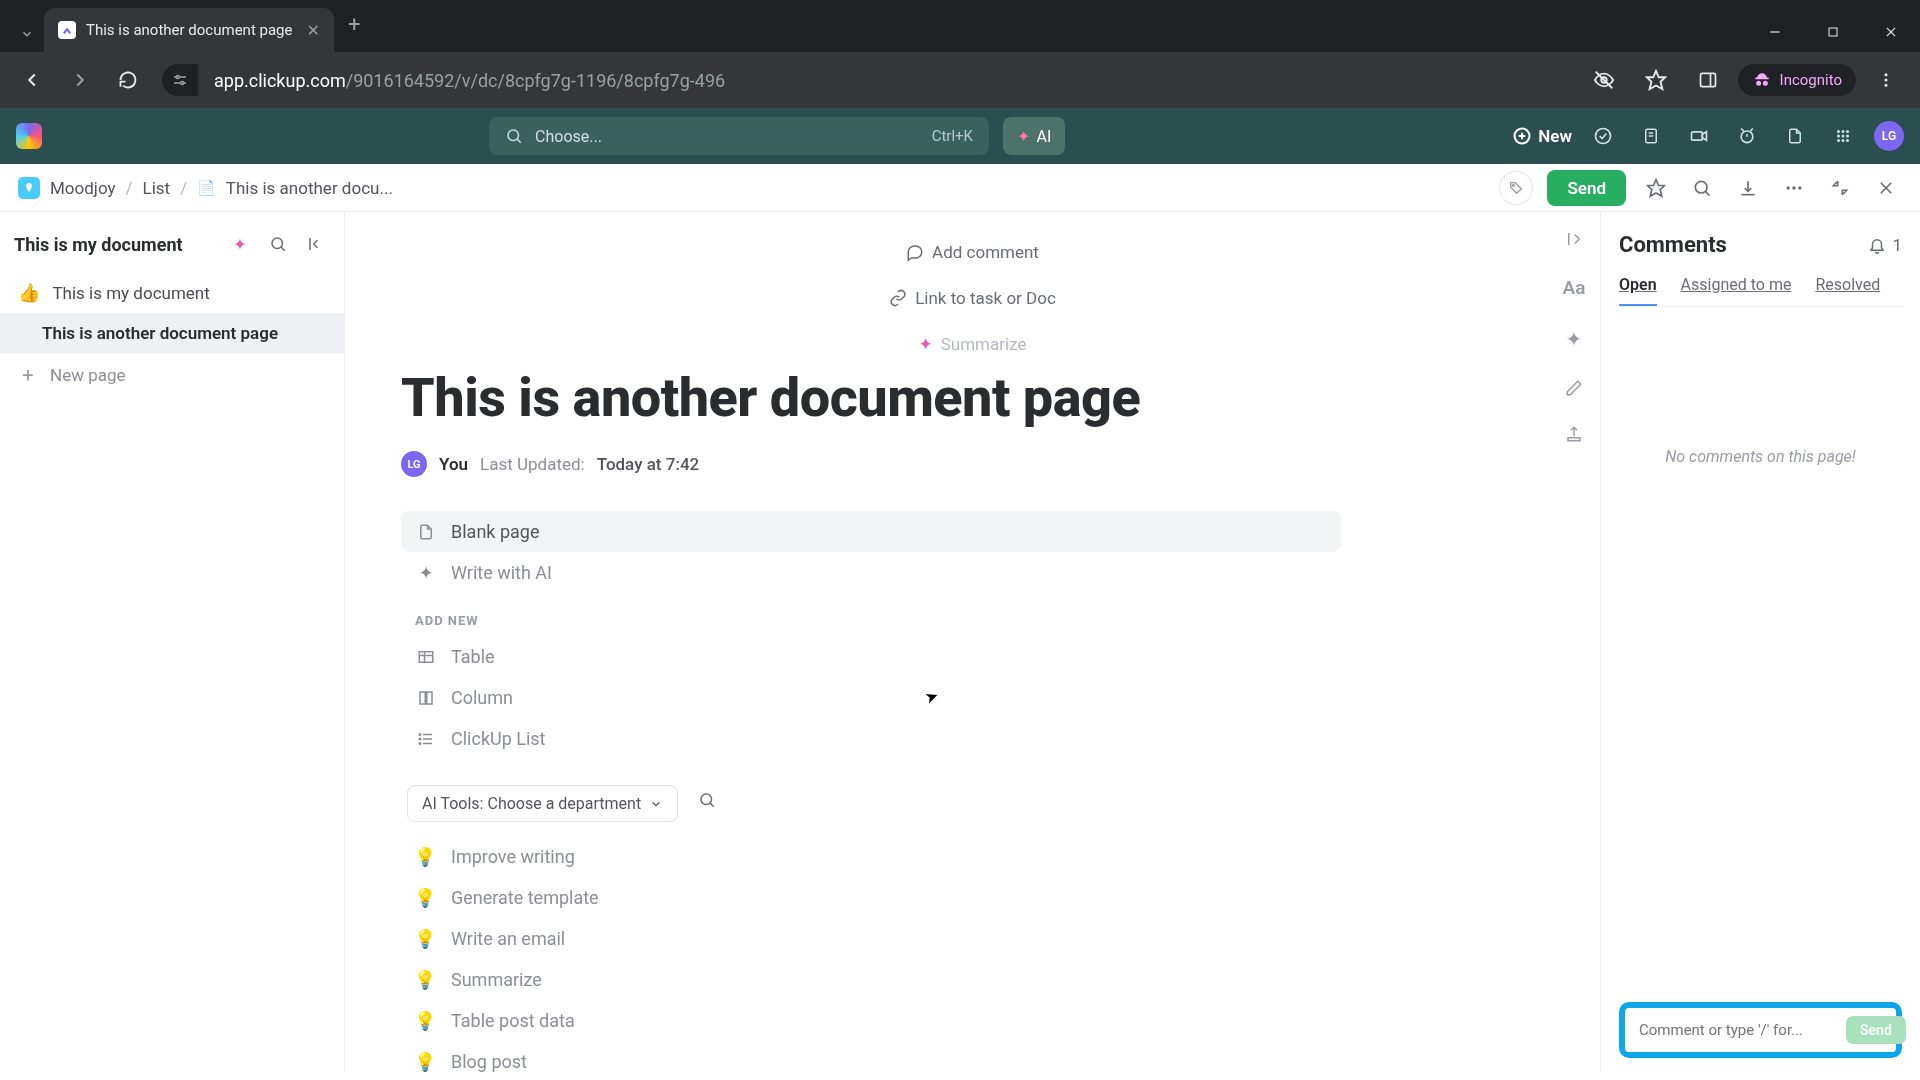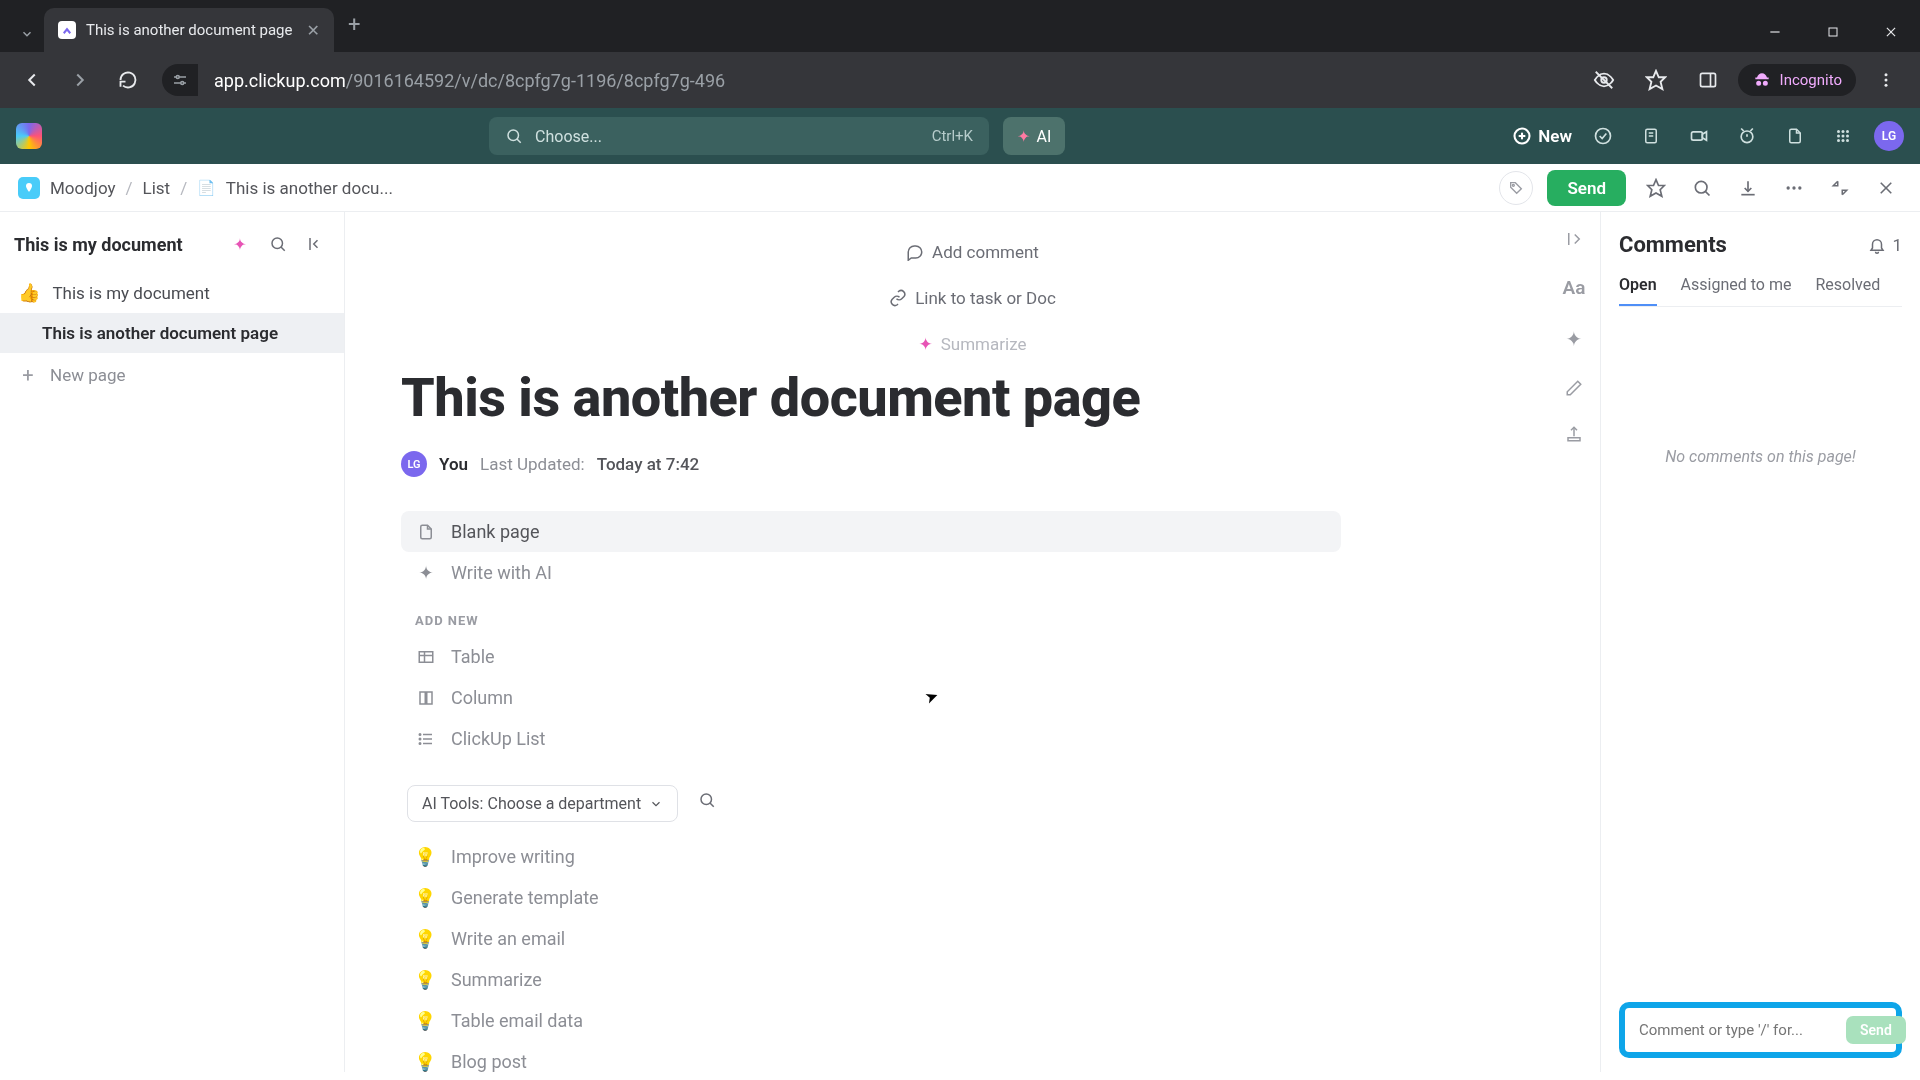--- a/index.html
+++ b/index.html
@@ -86,21 +86,21 @@
 
   .right-rail { position:absolute; right:0; top:0; width:52px; display:flex; flex-direction:column; align-items:center; gap:28px; padding-top:18px; }
   .rail-ico { color:#9a9ca3; font-size:20px; }
   .rail-ico.aa { font-size:19px; font-weight:600; }
 
   
   .comments { width:320px; border-left:1px solid #eceef1; display:flex; flex-direction:column; padding:20px 18px 14px; }
   .cm-head { display:flex; align-items:center; justify-content:space-between; margin-bottom:18px; }
   .cm-title { font-size:22px; font-weight:700; color:#2b2c30; }
   .cm-bell { display:flex; align-items:center; gap:6px; color:#6b6d75; font-size:17px; }
-  .cm-tabs { display:flex; gap:24px; font-size:16px; color:#6b6d75; border-bottom:1px solid #eceef1; }
+  .cm-tabs { display:flex; gap:24px; font-size:16px; color:#6b6d75; border-bottom:1px solid #eceef1;text-decoration:underline; }
   .cm-tab { padding-bottom:10px; cursor:pointer; }
   .cm-tab.active { color:#2b2c30; font-weight:600; border-bottom:2px solid #4f8ff7; }
   .cm-empty { flex:1; display:flex; align-items:flex-start; justify-content:center; padding-top:140px; color:#9a9ca3; font-style:italic; font-size:16px; }
   .cm-input-row { display:flex; gap:8px; align-items:center; border:6px solid #0ea5e9; border-radius:10px; padding:8px 8px 8px 14px; }
   .cm-input { flex:1; border:none; outline:none; font-size:15px; color:#6b6d75; }
   .cm-send { background:#a9e1bd; color:#fff; padding:6px 14px; border-radius:7px; font-size:14px; font-weight:600; }
 
   .cursor { position:absolute; left:580px; top:475px; font-size:16px; color:#000; transform:rotate(-20deg); }
 
   svg { display:block; }
@@ -481,21 +481,21 @@
     <div class="opt-row muted">
       <span class="opt-ico light-ico">💡</span>
       <span>Write an email</span>
     </div>
     <div class="opt-row muted">
       <span class="opt-ico light-ico">💡</span>
       <span>Summarize</span>
     </div>
     <div class="opt-row muted">
       <span class="opt-ico light-ico">💡</span>
-      <span>Table email data</span>
+      <span>Table post data</span>
     </div>
     <div class="opt-row muted">
       <span class="opt-ico light-ico">💡</span>
       <span>Blog post</span>
     </div>
 
     <div class="right-rail">
       <span class="rail-ico">
           <svg width="18" height="18" viewBox="0 0 24 24" fill="none" stroke="currentColor" stroke-width="2">
             <polyline points="13 6 19 12 13 18"></polyline>

